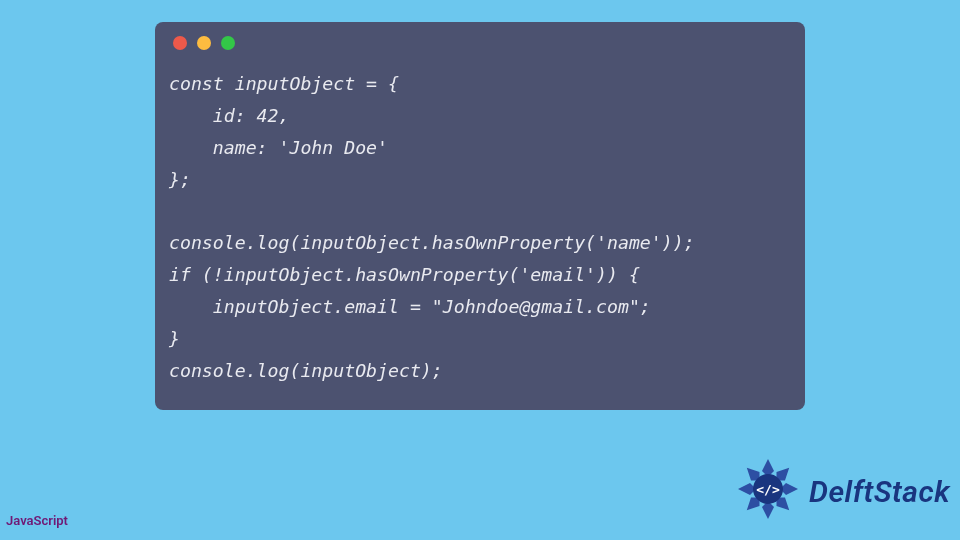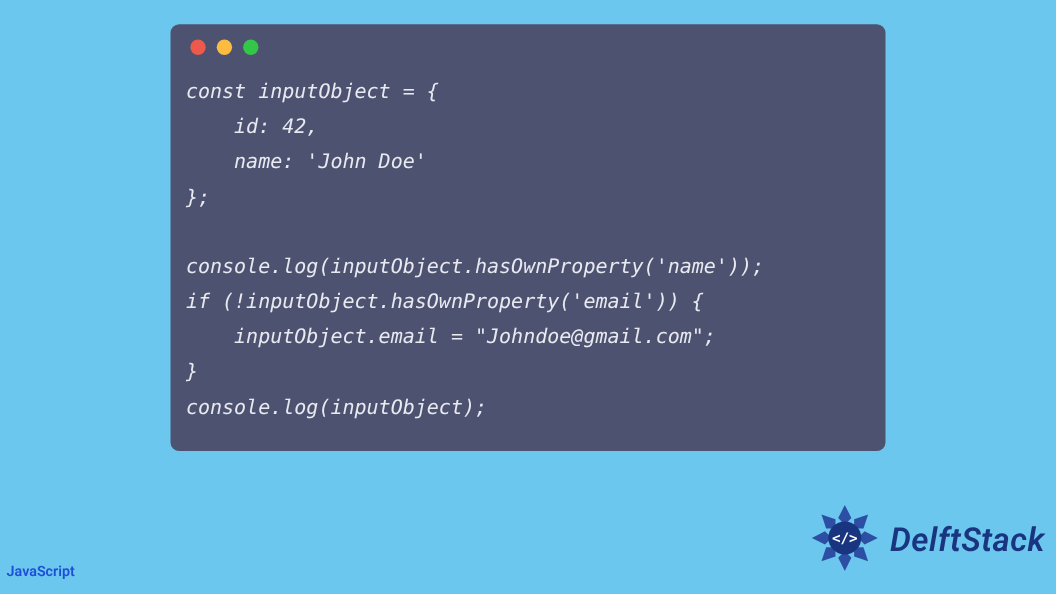--- a/index.html
+++ b/index.html
@@ -45,21 +45,21 @@
   }
   .js-badge {
     position: absolute;
     left: 6px;
     bottom: 10px;
     text-align: center;
   }
   .js-badge .label {
     font-size: 13px;
     font-weight: 600;
-    color: #1d4ed8;
+    color: #701a75;
     margin-bottom: 2px;
   }
   .js-badge .shield svg { display: block; }
   .delft {
     position: absolute;
     right: 10px;
     bottom: 12px;
     display: flex;
     align-items: center;
     gap: 6px;

